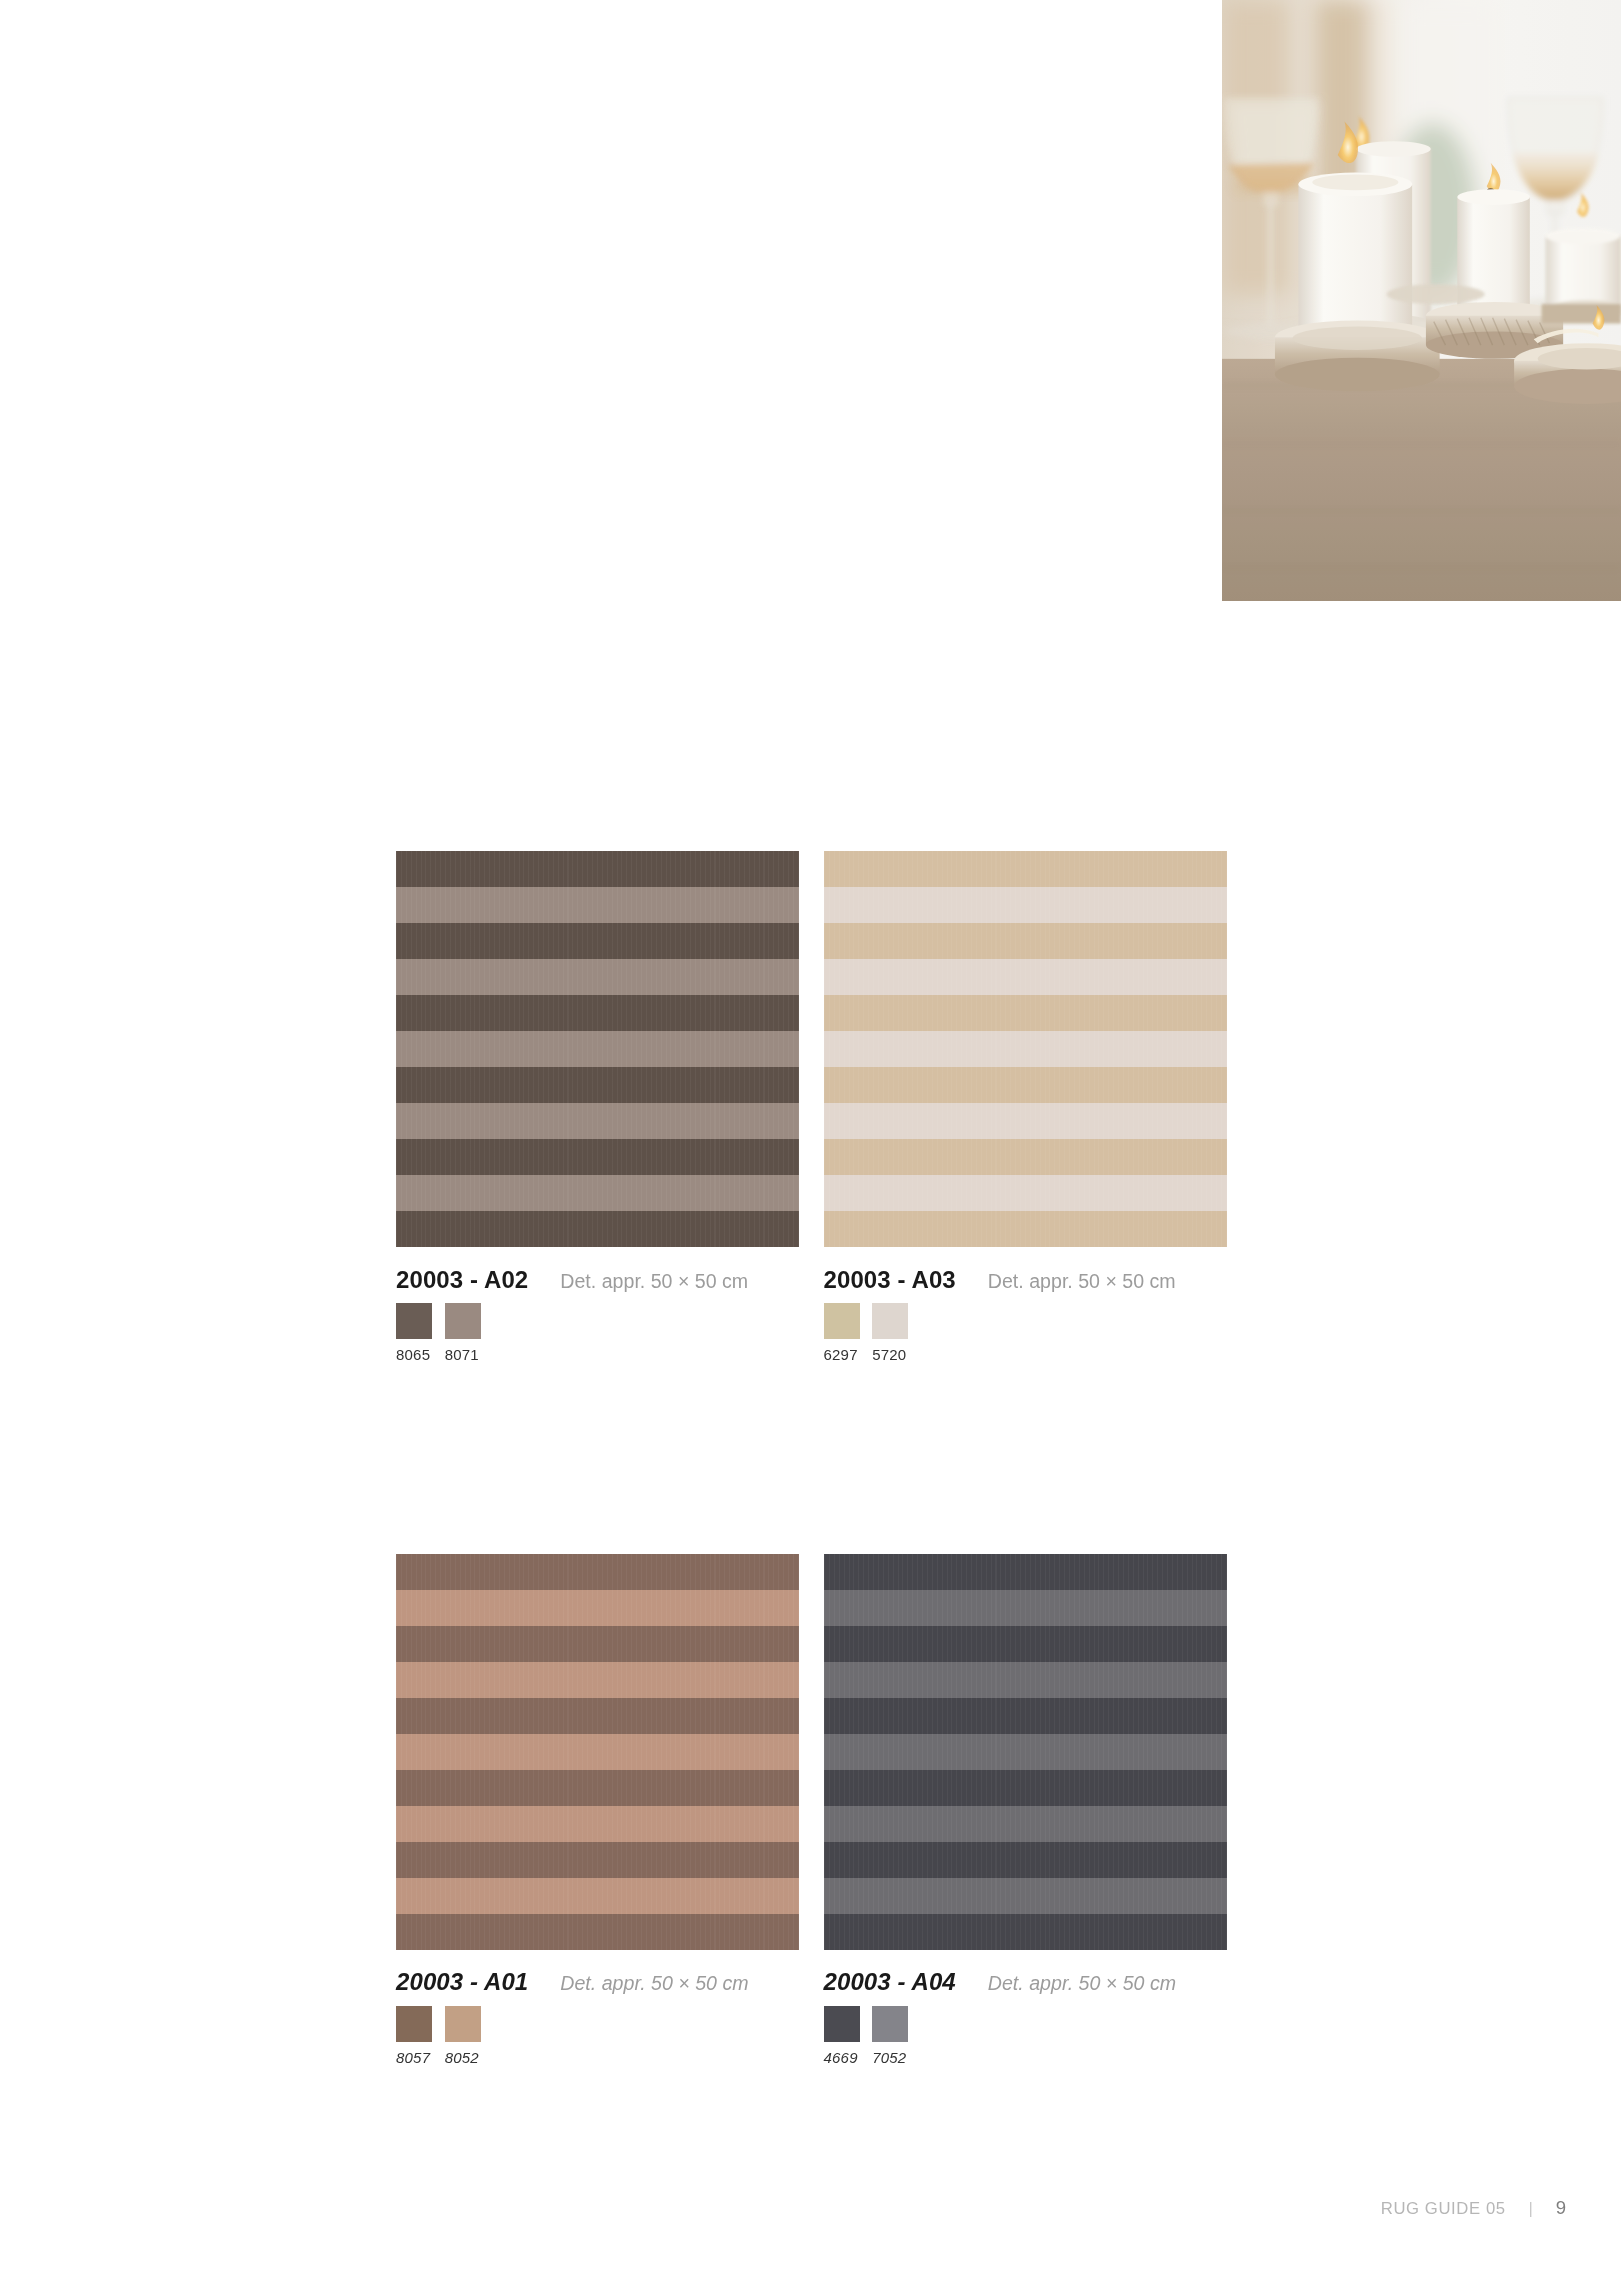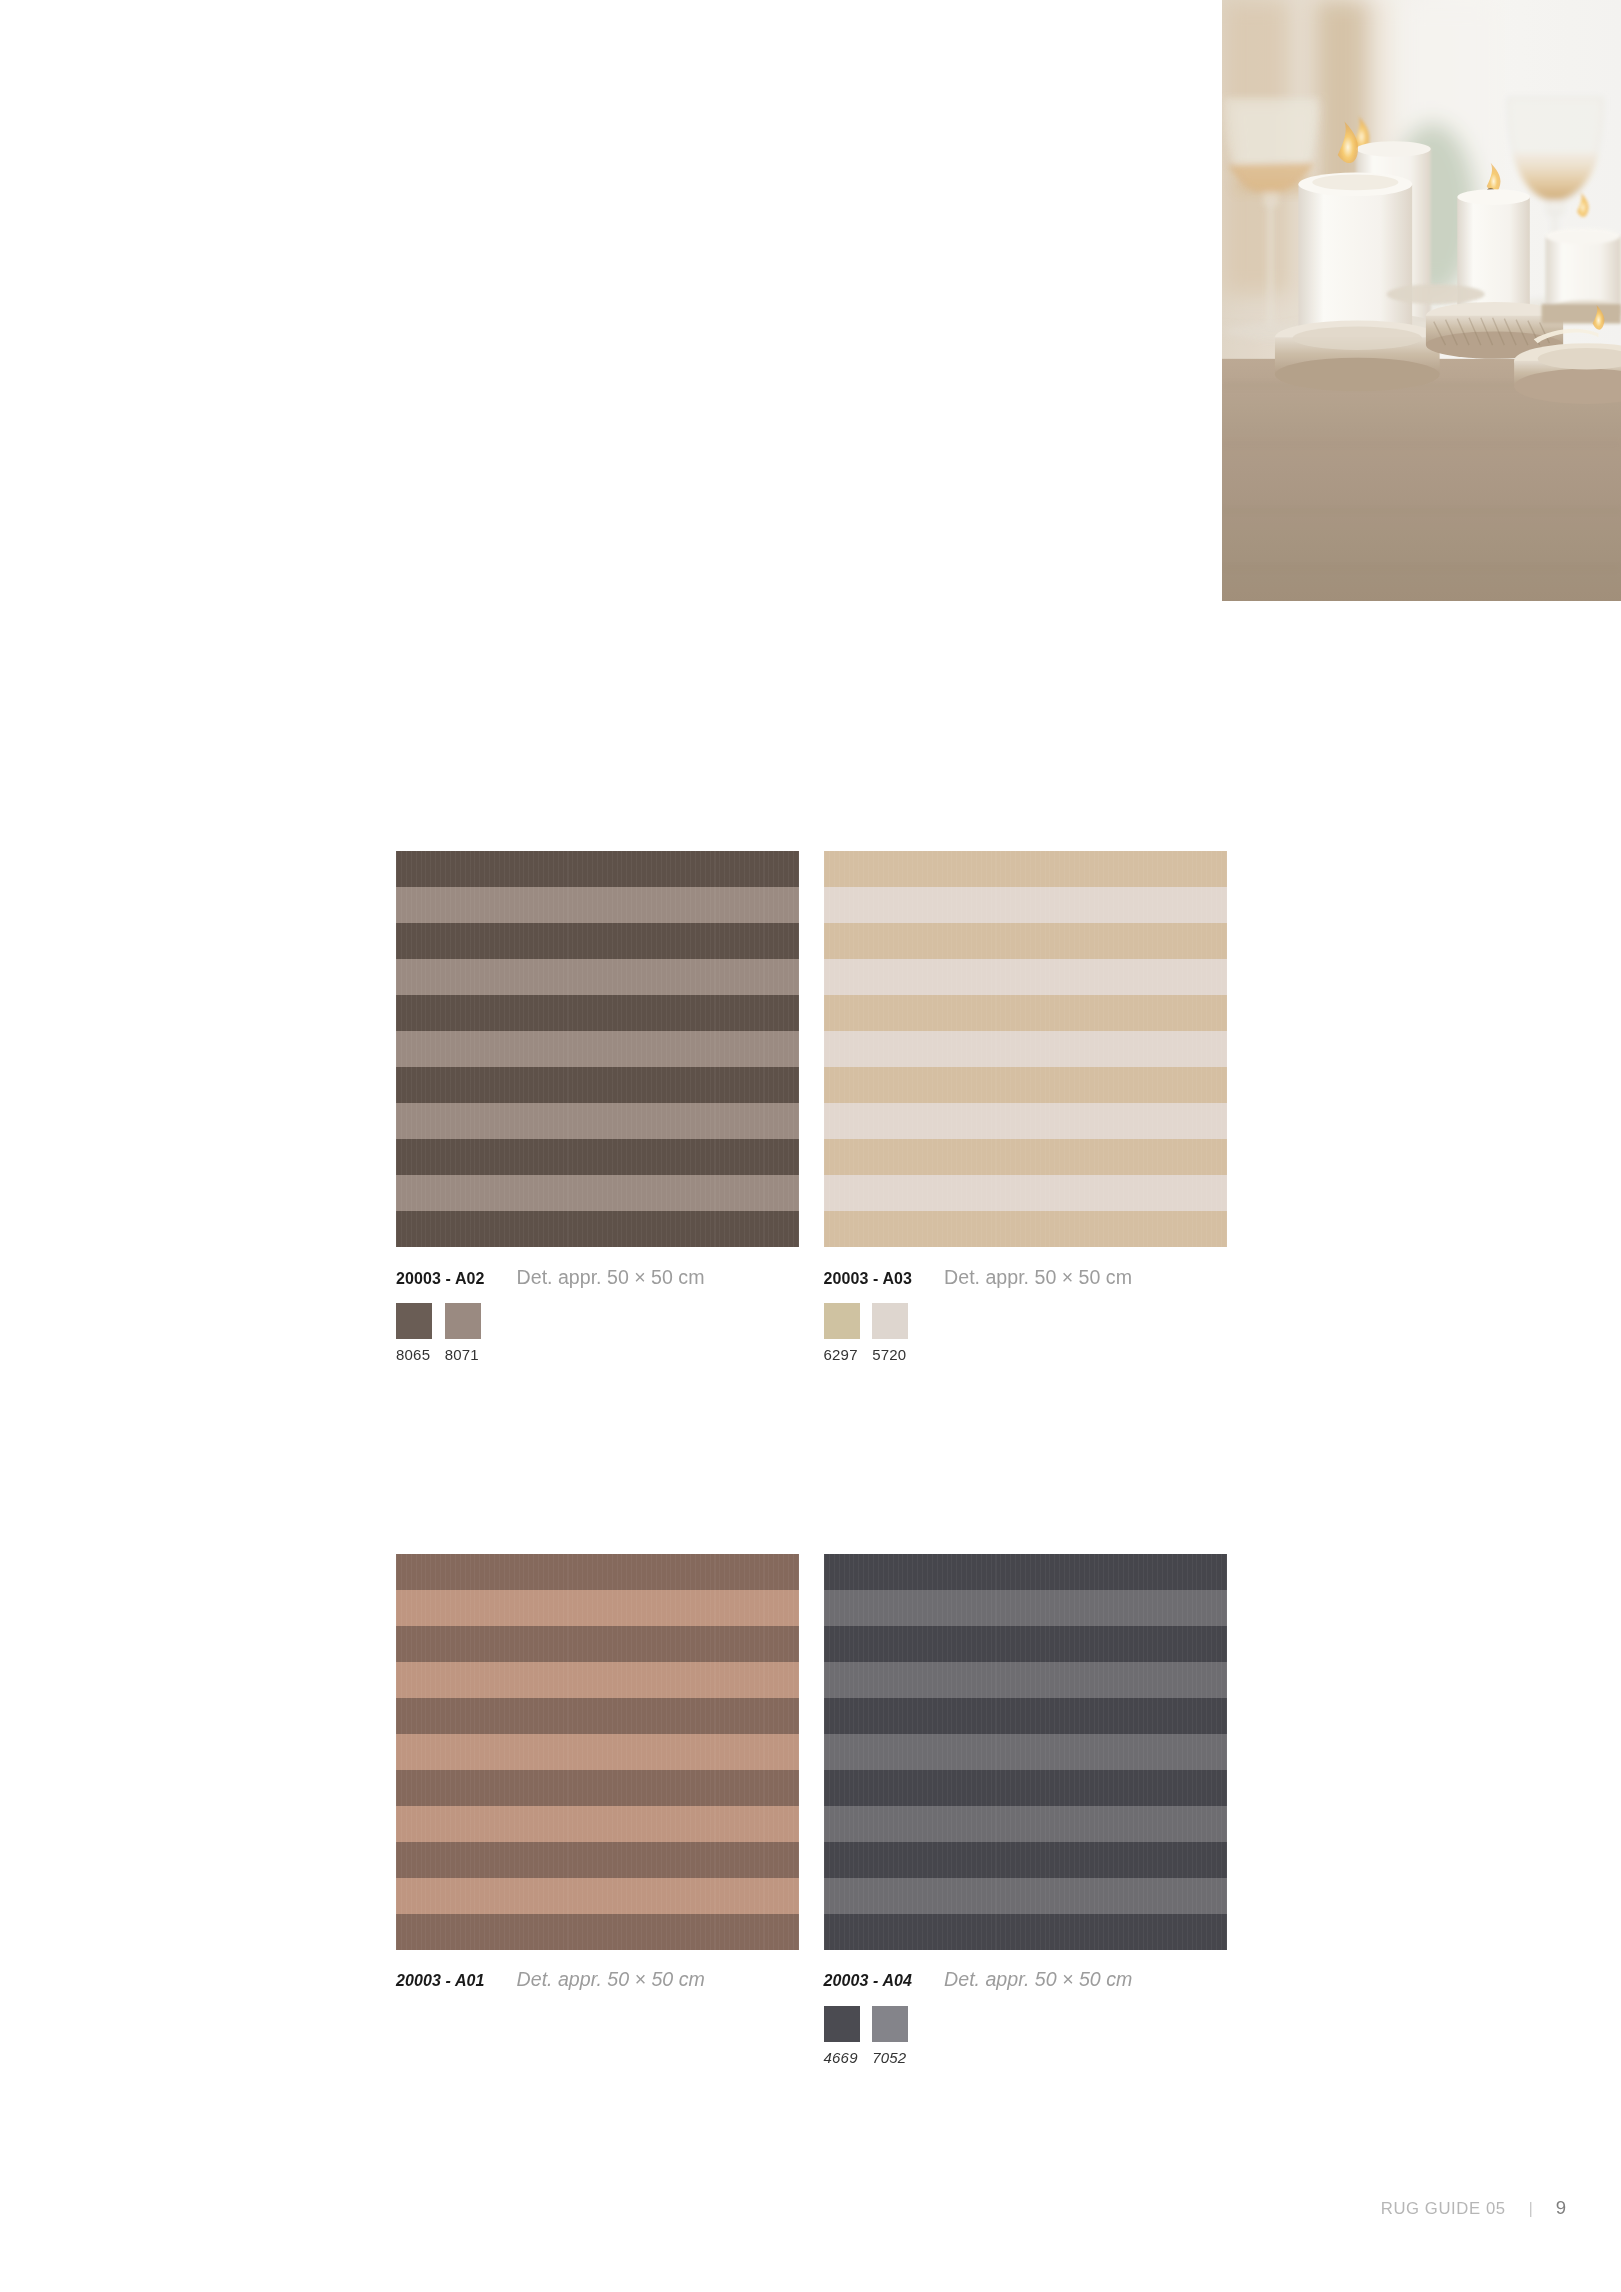--- a/index.html
+++ b/index.html
@@ -68,21 +68,21 @@
     pointer-events: none;
   }
 
   .card-caption {
     margin-top: 17.6px;
     display: flex;
     align-items: baseline;
     height: 21.6px;
   }
   .card-code {
-    font-size: 16px;
+    font-size: 24px;
     font-weight: bold;
     color: #1a1a1a;
     letter-spacing: 0.1px;
     white-space: nowrap;
   }
   .card-dims {
     font-size: 19.6px;
     color: #9c9c9c;
     font-weight: normal;
     margin-left: 32px;
@@ -365,20 +365,30 @@
           <div class="stripe" style="height: 36px; background: rgb(133, 105, 92);"></div>
           <div class="stripe" style="height: 36px; background: rgb(191, 150, 129);"></div>
           <div class="stripe" style="height: 36px; background: rgb(133, 105, 92);"></div>
           <div class="stripe" style="height: 36px; background: rgb(191, 150, 129);"></div>
           <div class="stripe" style="height: 36px; background: rgb(133, 105, 92);"></div>
         </div>
       <div class="card-caption">
         <span class="card-code">20003 - A01</span>
         <span class="card-dims">Det. appr. 50 × 50 cm</span>
       </div>
+      <div class="chips-row">
+        <div class="chip-block">
+          <div class="chip-swatch" style="background: rgb(132, 106, 88);"></div>
+          <div class="chip-label">8057</div>
+        </div>
+        <div class="chip-block">
+          <div class="chip-swatch" style="background: rgb(194, 160, 133);"></div>
+          <div class="chip-label">8052</div>
+        </div>
+      </div>
     </div>
 
     <div class="swatch-card">
       <div class="stripe-panel">
           <div class="stripe" style="height: 36px; background: rgb(70, 70, 76);"></div>
           <div class="stripe" style="height: 36px; background: rgb(110, 109, 113);"></div>
           <div class="stripe" style="height: 36px; background: rgb(70, 70, 76);"></div>
           <div class="stripe" style="height: 36px; background: rgb(110, 109, 113);"></div>
           <div class="stripe" style="height: 36px; background: rgb(70, 70, 76);"></div>
           <div class="stripe" style="height: 36px; background: rgb(110, 109, 113);"></div>

